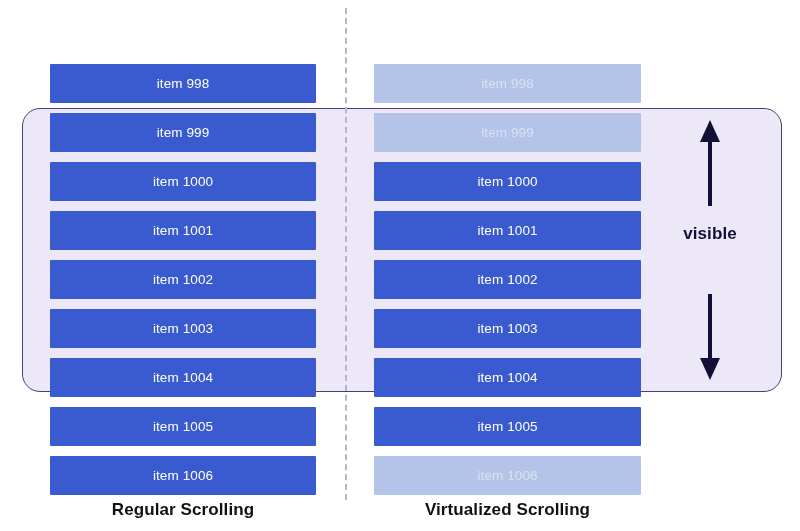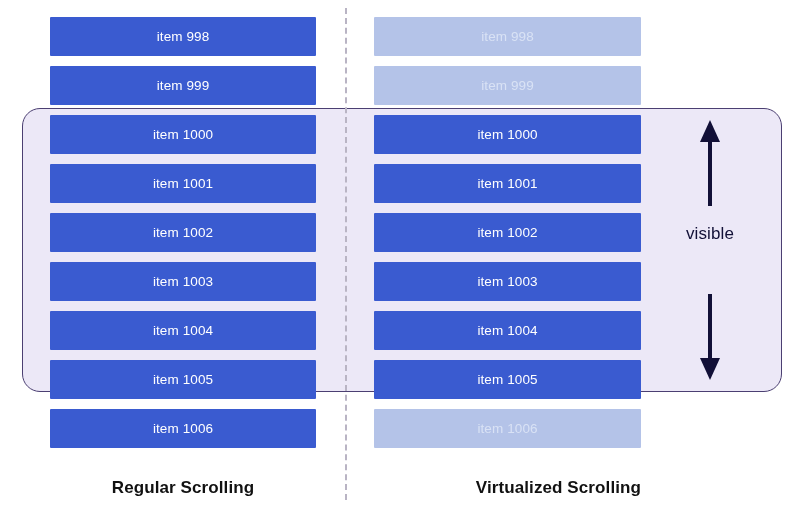--- a/index.html
+++ b/index.html
@@ -60,20 +60,21 @@
     height: 39px;
     box-sizing: border-box;
     display: flex;
     align-items: center;
     justify-content: center;
     font-size: 13.5px;
     letter-spacing: 0.1px;
     color: #ffffff;
     background: #3a5bd0;
     border-radius: 1px;
+    margin-top: 47px;
   }
   .item-bar.faded {
     background: #b4c3e8;
     color: #d9e2f5;
   }
 
   
   .vp-annotation {
     position: absolute;
     left: 662px;
@@ -87,39 +88,39 @@
     left: 0;
     top: 0;
   }
   .vp-label {
     position: absolute;
     left: 0;
     top: 105px;
     width: 100%;
     text-align: center;
     font-size: 17px;
-    font-weight: normal;
+    font-weight: bold;
     line-height: 1.35;
     color: #121037;
     letter-spacing: 0.1px;
   }
 
   
   .caption {
     position: absolute;
-    top: 478px;
+    top: 500px;
     font-size: 17px;
     font-weight: bold;
     color: #111111;
     letter-spacing: 0.1px;
     text-align: center;
     z-index: 3;
   }
   .caption.left  { left: 50px;  width: 266px; }
-  .caption.right { left: 374px; width: 267px; text-align: right; }
+  .caption.right { left: 374px; width: 267px; }
 </style>
 </head>
 <body>
 
 <div class="canvas">
 
   <div class="viewport-box"></div>
 
   <div class="divider"></div>
 

